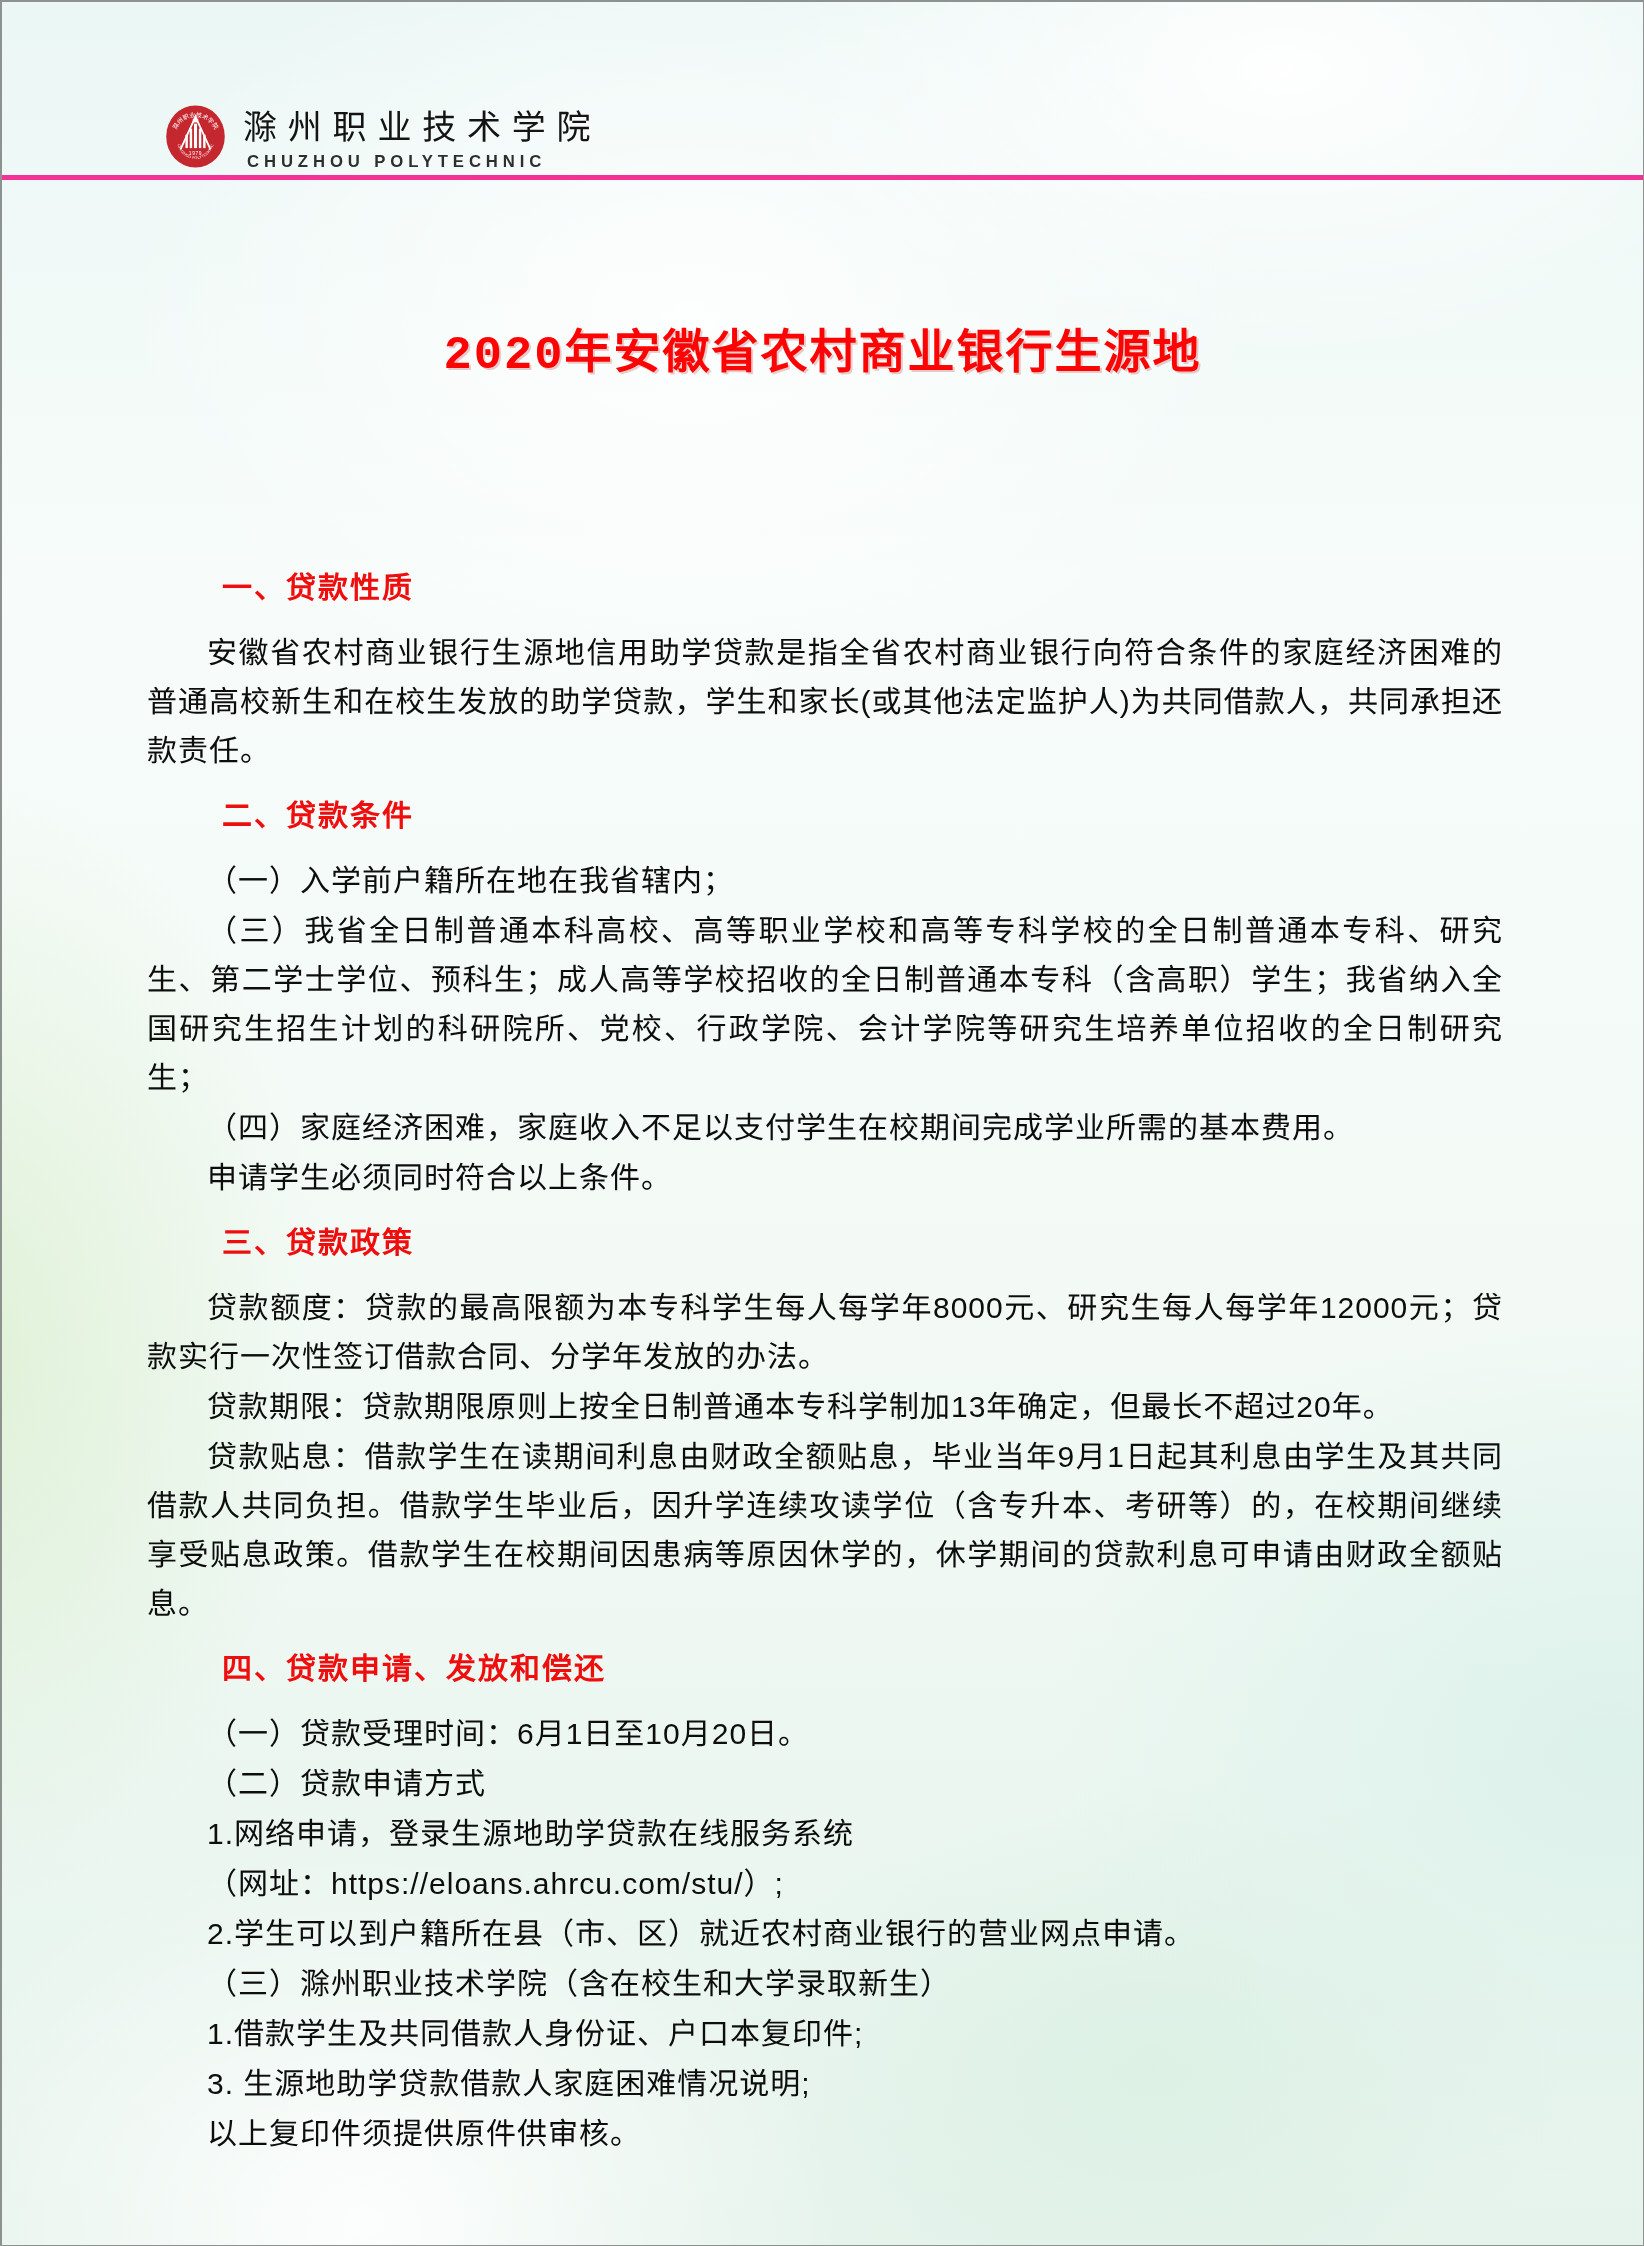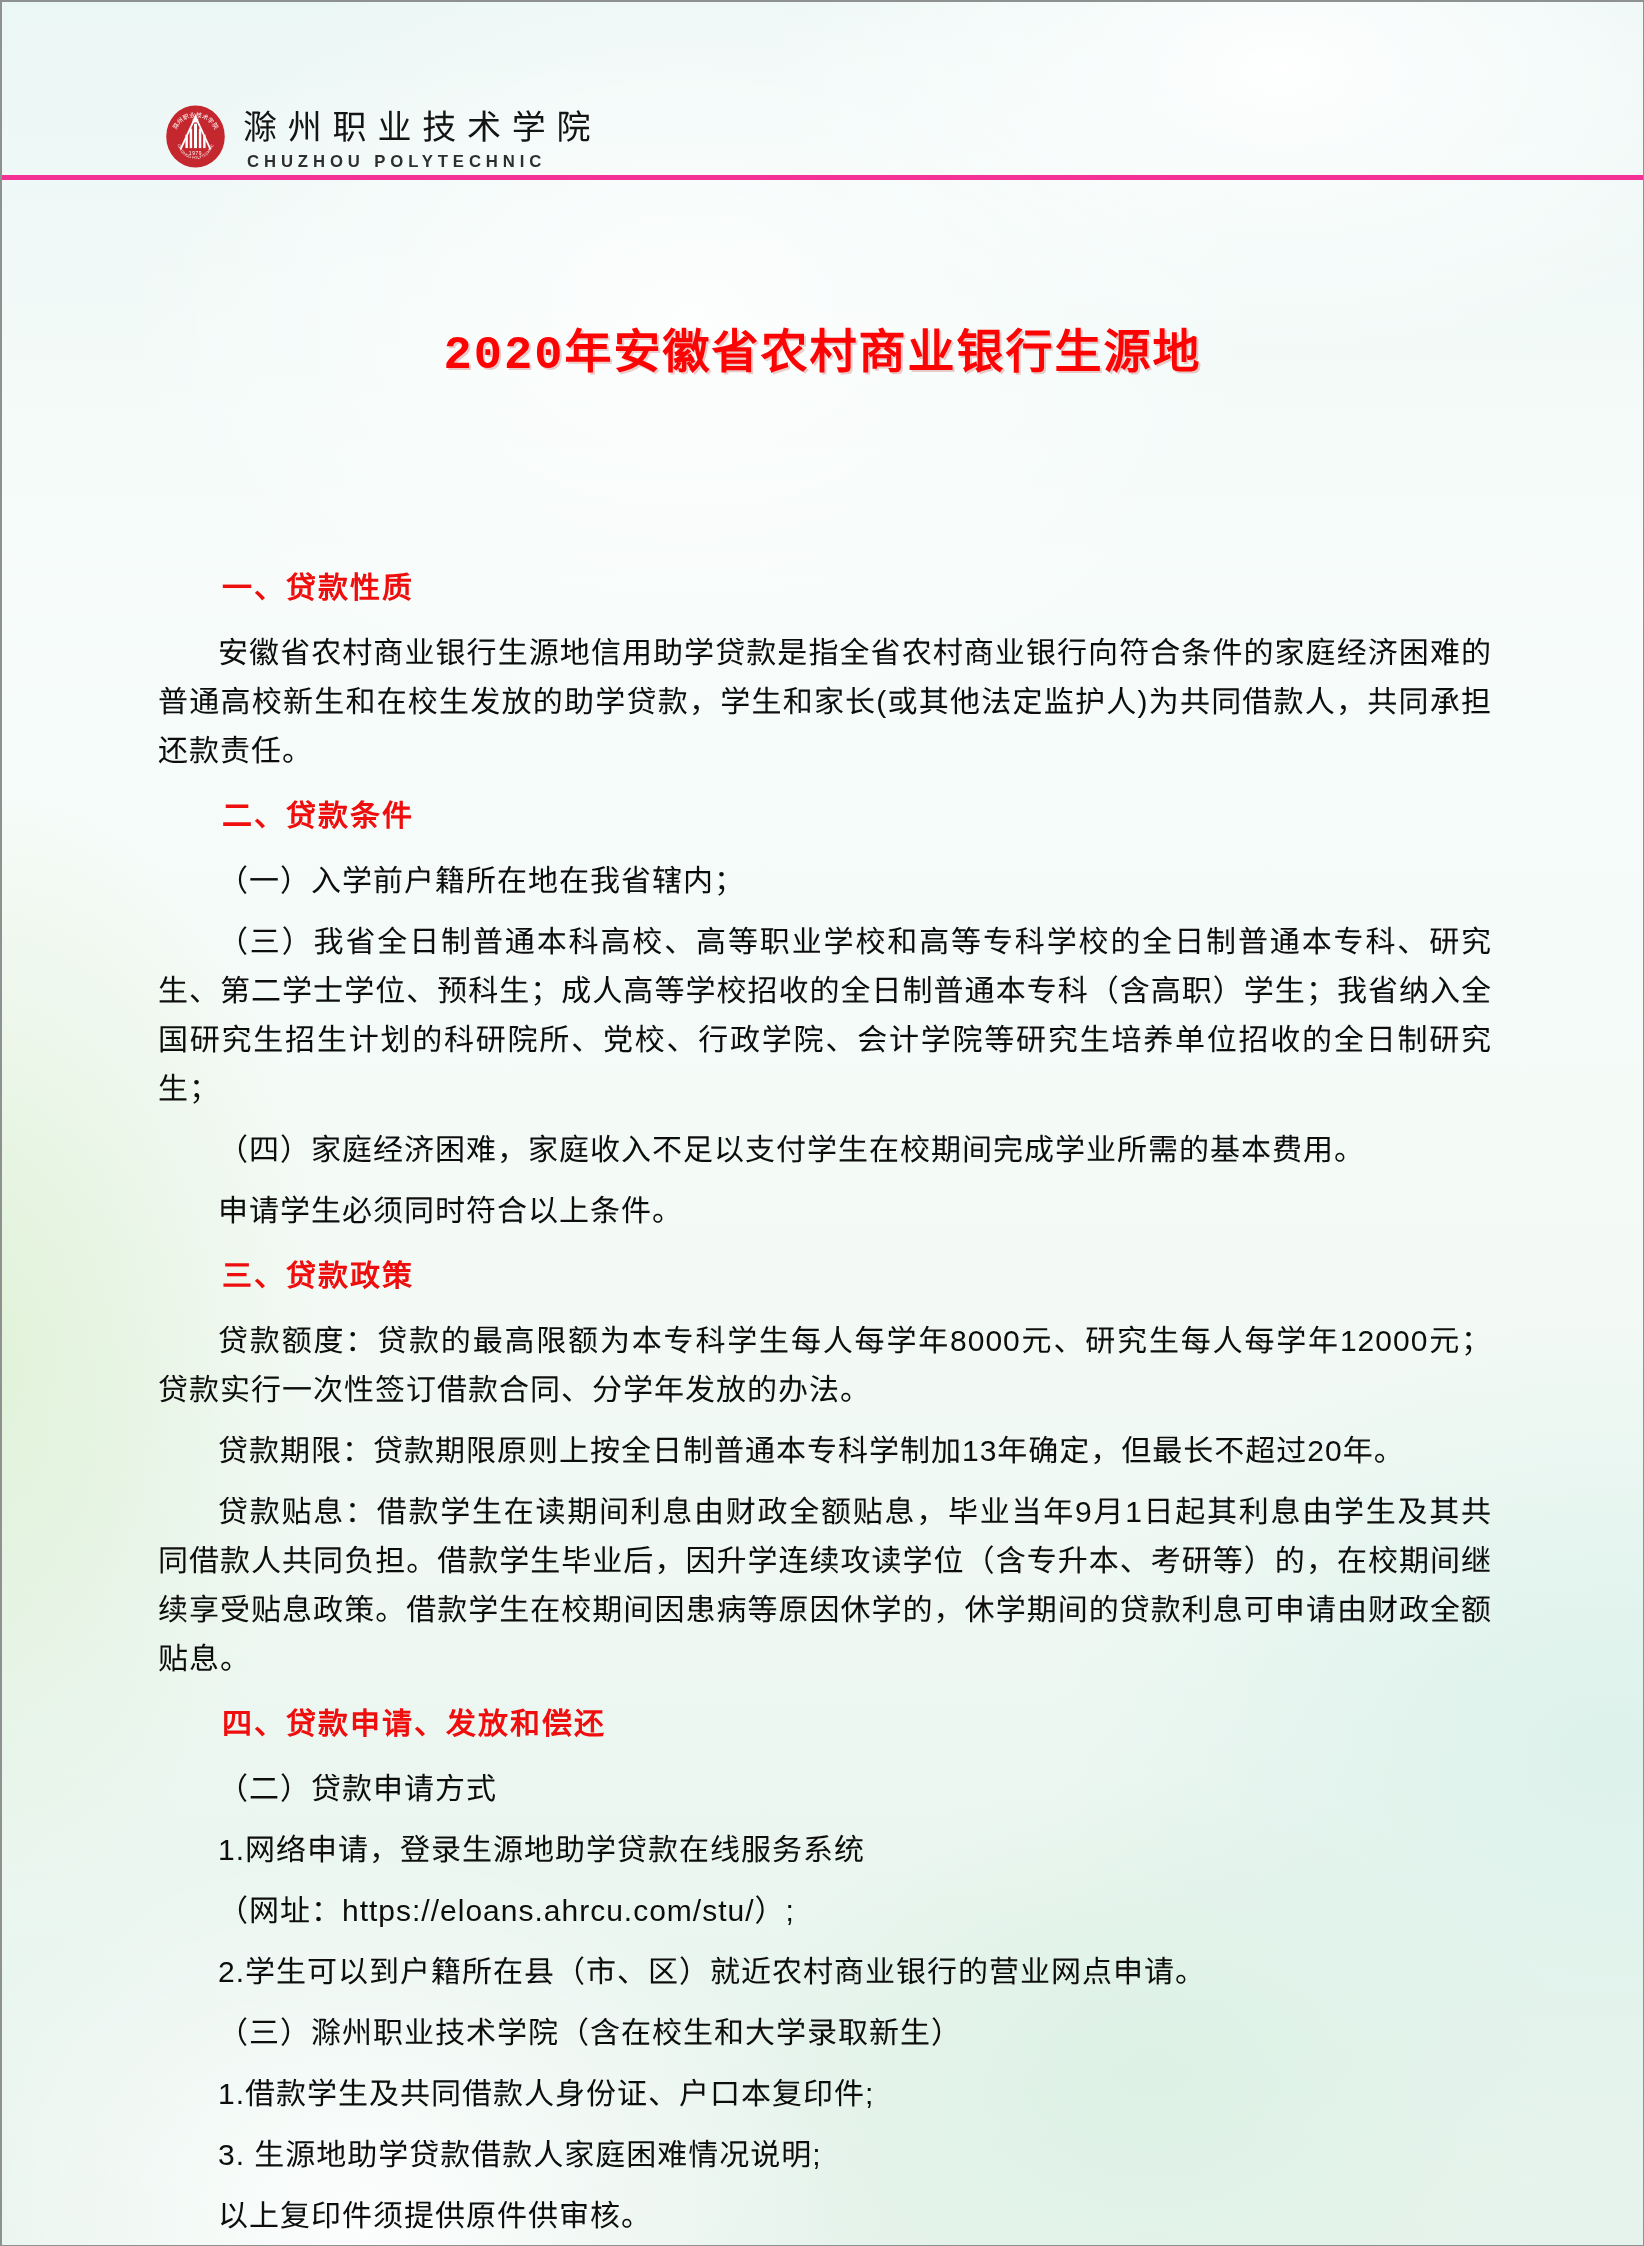--- a/index.html
+++ b/index.html
@@ -52,21 +52,21 @@
   .content{
     position:absolute;left:144px;top:545px;width:1358px;
     font-size:30px;line-height:49px;letter-spacing:1px;
     color:#0d0d0d;text-align:justify;
   }
   .sec-h{
     margin:16px;font-size:30px;line-height:49px;
     font-weight:700;color:#ee0e0e;text-indent:2em;
     letter-spacing:2px;text-align:left;
   }
-  .para{margin:12px;text-indent:2em;}
+  .para{margin:1px;text-indent:2em;}
 </style>
 </head>
 <body>
 
 <div class="page">
 
   <svg class="seal" viewBox="0 0 100 106" aria-hidden="true">
     <ellipse cx="50" cy="53" rx="48" ry="51" fill="#c5272e"></ellipse>
     <defs>
       <path id="arcT" d="M 15 58 A 35 37 0 1 1 85 58" fill="none"></path>
@@ -109,20 +109,21 @@
     <p class="para">（三）我省全日制普通本科高校、高等职业学校和高等专科学校的全日制普通本专科、研究生、第二学士学位、预科生；成人高等学校招收的全日制普通本专科（含高职）学生；我省纳入全国研究生招生计划的科研院所、党校、行政学院、会计学院等研究生培养单位招收的全日制研究生；</p>
     <p class="para">（四）家庭经济困难，家庭收入不足以支付学生在校期间完成学业所需的基本费用。</p>
     <p class="para">申请学生必须同时符合以上条件。</p>
 
     <h2 class="sec-h">三、贷款政策</h2>
     <p class="para">贷款额度：贷款的最高限额为本专科学生每人每学年8000元、研究生每人每学年12000元；贷款实行一次性签订借款合同、分学年发放的办法。</p>
     <p class="para">贷款期限：贷款期限原则上按全日制普通本专科学制加13年确定，但最长不超过20年。</p>
     <p class="para">贷款贴息：借款学生在读期间利息由财政全额贴息，毕业当年9月1日起其利息由学生及其共同借款人共同负担。借款学生毕业后，因升学连续攻读学位（含专升本、考研等）的，在校期间继续享受贴息政策。借款学生在校期间因患病等原因休学的，休学期间的贷款利息可申请由财政全额贴息。</p>
 
     <h2 class="sec-h">四、贷款申请、发放和偿还</h2>
+    <p class="para">（一）贷款受理时间：6月1日至10月20日。</p>
     <p class="para">（二）贷款申请方式</p>
     <p class="para">1.网络申请，登录生源地助学贷款在线服务系统</p>
     <p class="para">（网址：https://eloans.ahrcu.com/stu/）;</p>
     <p class="para">2.学生可以到户籍所在县（市、区）就近农村商业银行的营业网点申请。</p>
     <p class="para">（三）滁州职业技术学院（含在校生和大学录取新生）</p>
     <p class="para">1.借款学生及共同借款人身份证、户口本复印件;</p>
     <p class="para">3. 生源地助学贷款借款人家庭困难情况说明;</p>
     <p class="para">以上复印件须提供原件供审核。</p>
 
   </main>

